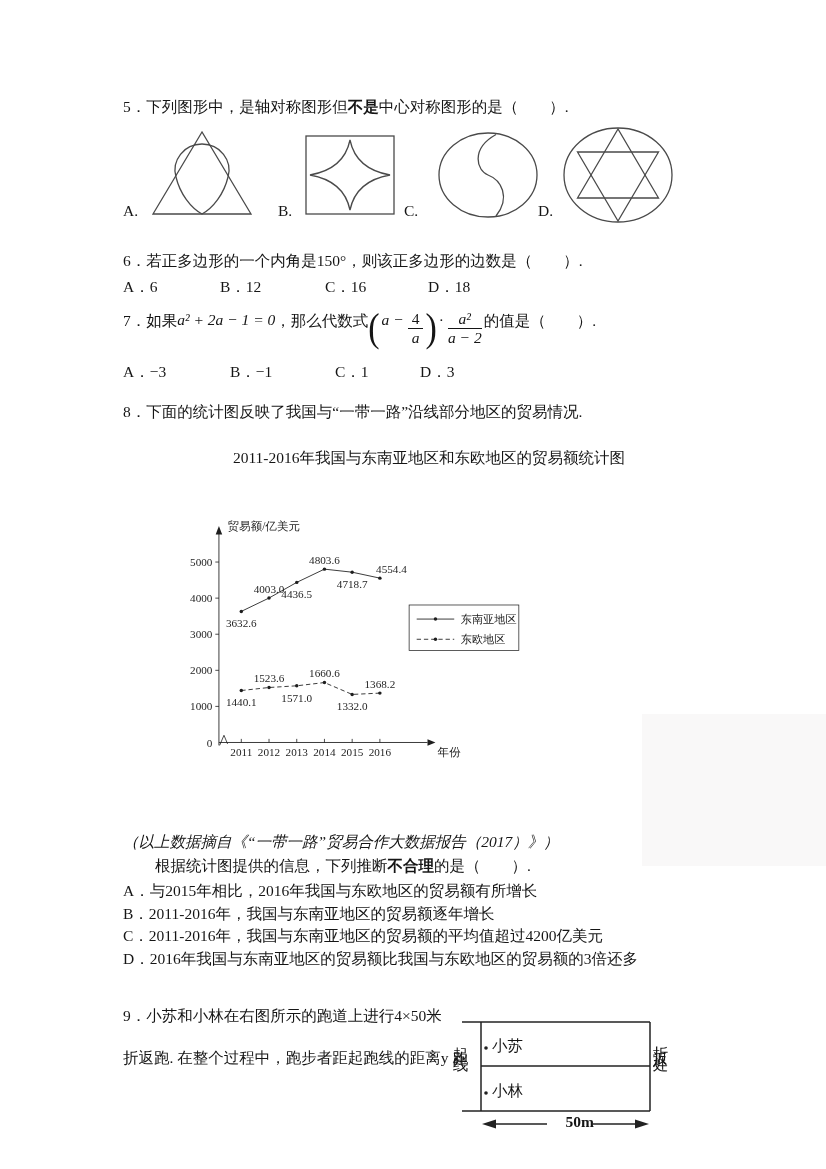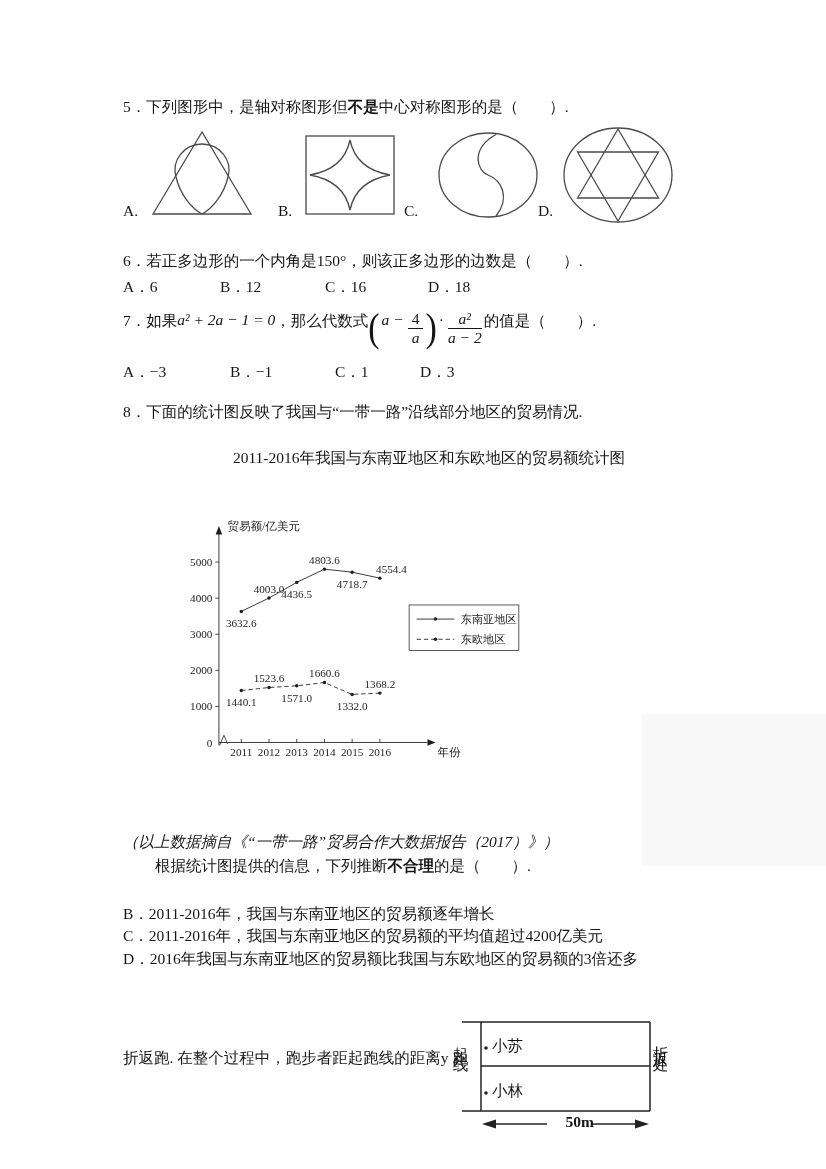--- a/index.html
+++ b/index.html
@@ -161,24 +161,26 @@
         <line x1="506" y1="639" x2="558" y2="639" stroke="#1e1e1e" stroke-width="1.2" stroke-dasharray="6 4"></line>
         <circle cx="532" cy="639" r="2.4" fill="#1e1e1e"></circle>
         <text x="567" y="644.5" text-anchor="start" font-size="15.5" font-family="&quot;Liberation Serif&quot;,&quot;DejaVu Serif&quot;,serif" fill="#1e1e1e">东欧地区</text>
       </g>
     </svg>
 
   <div class="abs kai" style="left:123px;top:832px;">（以上数据摘自《“一带一路”贸易合作大数据报告（2017）》）</div>
   <div class="abs" style="left:123px;top:856px;margin-left:32px;">
     <span>根据统计图提供的信息，下列推断</span><span class="hei">不合理</span><span>的是（　　）.</span>
   </div>
+  <div class="abs" style="left:123px;top:881px;">A．与2015年相比，2016年我国与东欧地区的贸易额有所增长</div>
   <div class="abs" style="left:123px;top:904px;">B．2011-2016年，我国与东南亚地区的贸易额逐年增长</div>
   <div class="abs" style="left:123px;top:926px;">C．2011-2016年，我国与东南亚地区的贸易额的平均值超过4200亿美元</div>
   <div class="abs" style="left:123px;top:949px;">D．2016年我国与东南亚地区的贸易额比我国与东欧地区的贸易额的3倍还多</div>
 
+  <div class="abs" style="left:123px;top:1006px;">9．小苏和小林在右图所示的跑道上进行4×50米</div>
   <div class="abs" style="left:123px;top:1034px;margin-top:14px;">折返跑. 在整个过程中，跑步者距起跑线的距离y</div>
 
   <svg class="abs" style="left:430px;top:1005px;" width="300" height="140" viewBox="430 1005 300 140">
     <line x1="462" y1="1022" x2="650" y2="1022" stroke="#222" stroke-width="1.5"></line>
     <line x1="462" y1="1111" x2="650" y2="1111" stroke="#222" stroke-width="1.5"></line>
     <line x1="481" y1="1022" x2="481" y2="1111" stroke="#222" stroke-width="1.5"></line>
     <line x1="650" y1="1022" x2="650" y2="1111" stroke="#222" stroke-width="1.5"></line>
     <line x1="481" y1="1066" x2="650" y2="1066" stroke="#222" stroke-width="1.5"></line>
     <circle cx="486" cy="1048" r="1.8" fill="#222"></circle>
     <circle cx="486" cy="1093" r="1.8" fill="#222"></circle>

